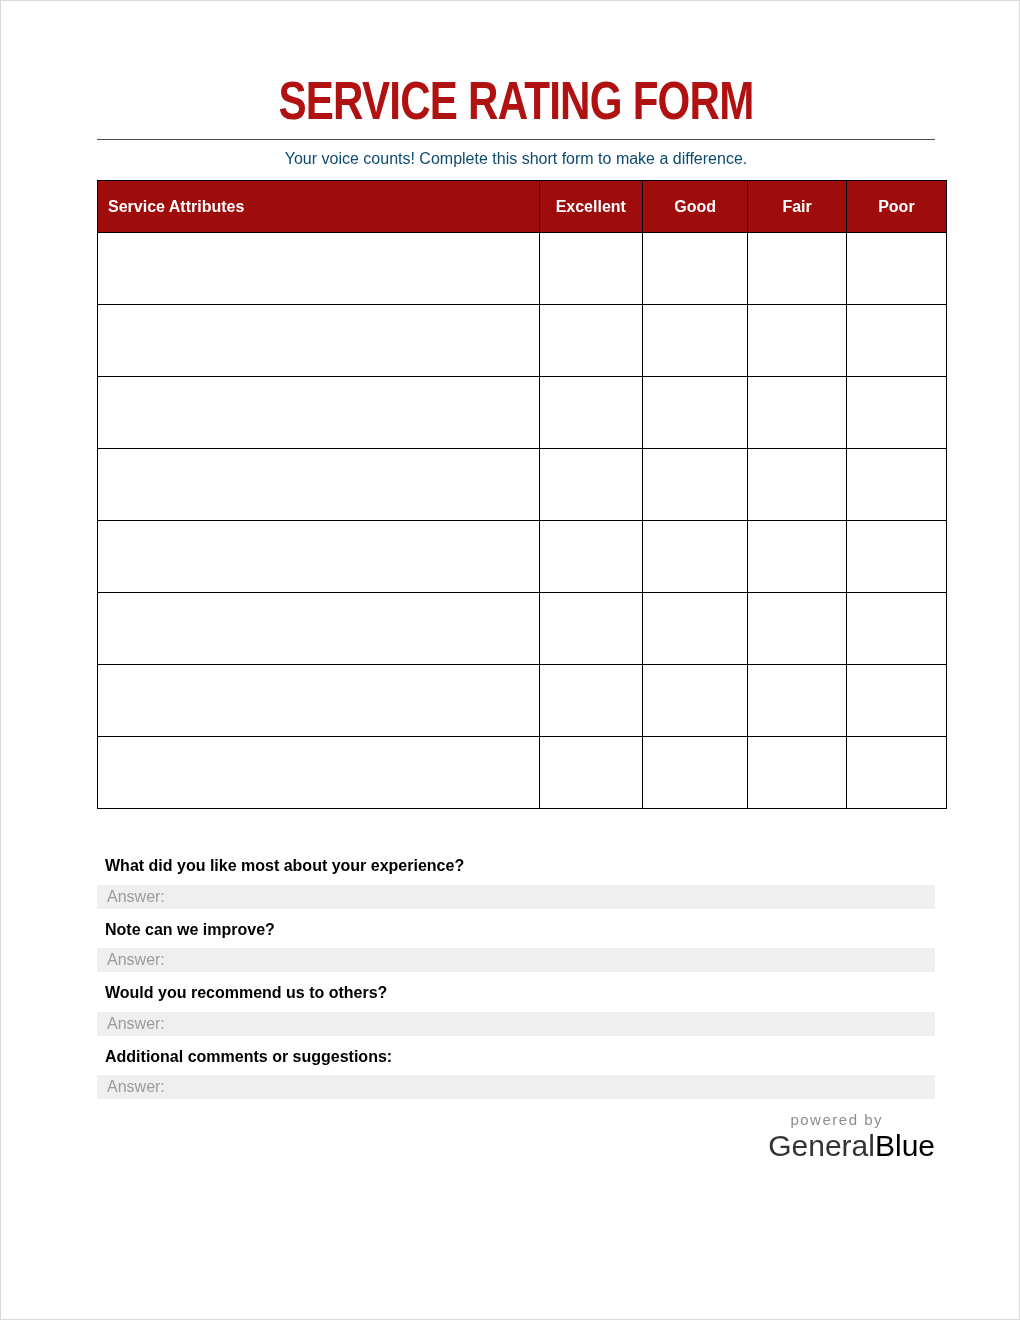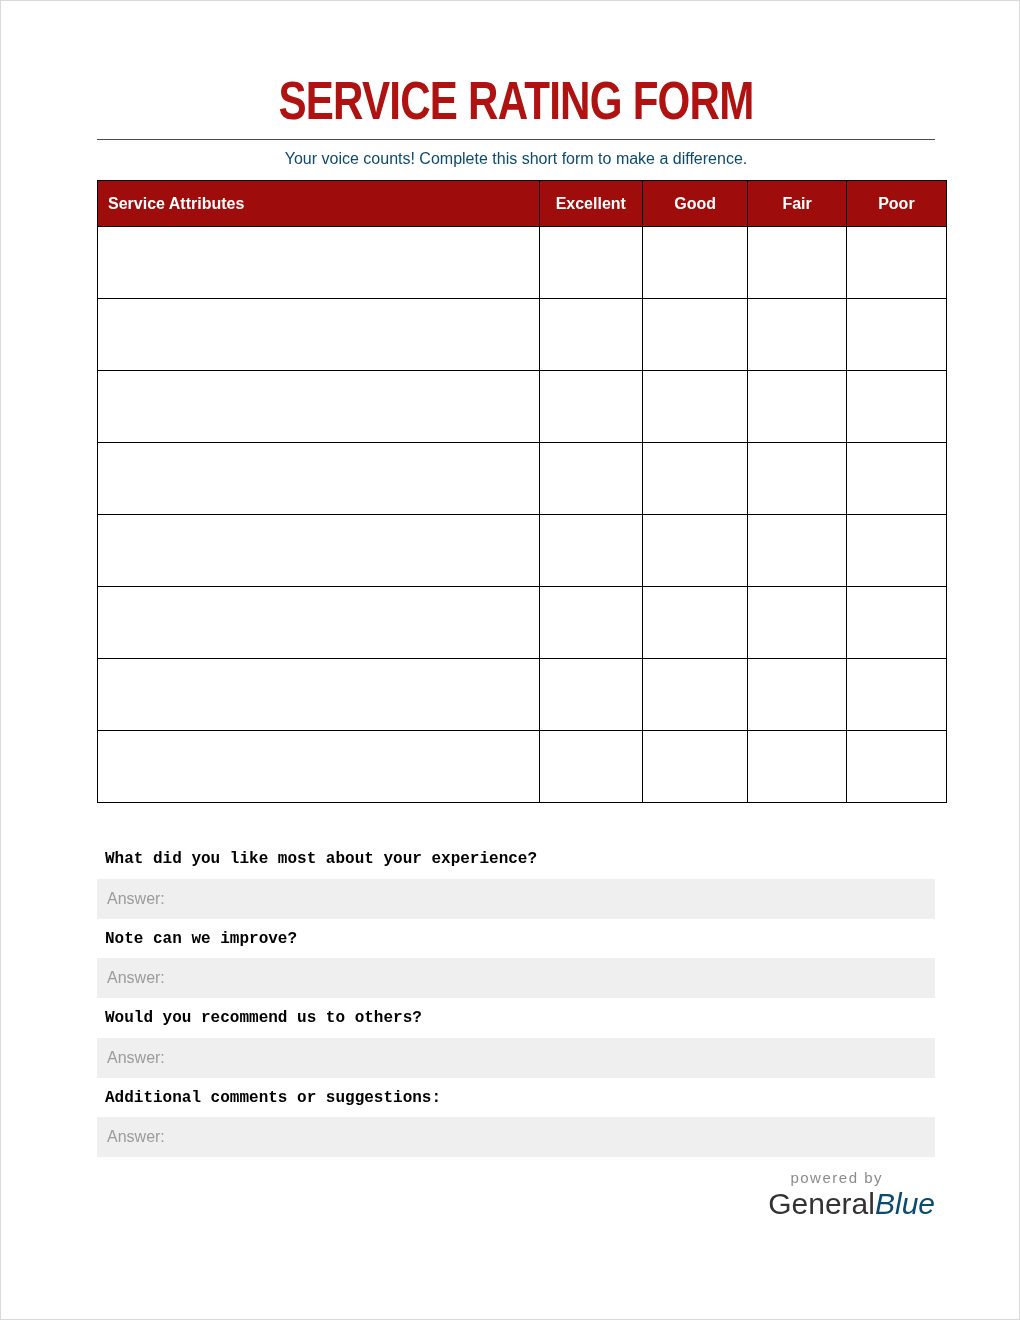--- a/index.html
+++ b/index.html
@@ -56,21 +56,21 @@
     width: 850px;
     border-collapse: collapse;
     table-layout: fixed;
   }
   table.rating th, table.rating td {
     border: 1px solid #000000;
   }
   table.rating thead th {
     background: #9E0C0C;
     color: #ffffff;
-    height: 46px;
+    height: 52px;
     font-size: 16px;
     font-weight: bold;
     text-align: center;
     padding: 0;
   }
   table.rating thead th.attr {
     text-align: left;
     padding-left: 10px;
   }
   table.rating tbody td {
@@ -84,24 +84,23 @@
   .col-poor { width: 11.8%; }
   
   .questions { margin-top: 48px; }
   .q-label {
     font-weight: bold;
     font-size: 16px;
     color: #000000;
     padding-left: 8px;
     margin: 0 0 10px 0;
     line-height: 1.1;
-    font-family: Liberation Mono, monospace;
   }
   .answer-field {
-    height: 40px;
+    height: 24px;
     background: #EFEFEF;
     color: #9B9B9B;
     font-size: 16px;
     display: flex;
     align-items: center;
     padding-left: 10px;
     margin-bottom: 12px;
     cursor: text;
   }
   
@@ -113,21 +112,21 @@
     color: #8c8c8c;
     letter-spacing: 1.5px;
     padding-right: 52px;
   }
   .brand {
     font-size: 30px;
     line-height: 1.1;
     margin-top: 1px;
   }
   .brand-general { color: #333333; }
-  .brand-blue { color: #0c4a6e; font-style: italic; }
+  .brand-blue { color: #000000; }
 </style>
 </head>
 <body>
 
 <div class="page">
   <div class="content">
 
     <div class="title">SERVICE RATING FORM</div>
     <hr class="title-rule">
     <div class="subtitle">Your voice counts! Complete this short form to make a difference.</div>

